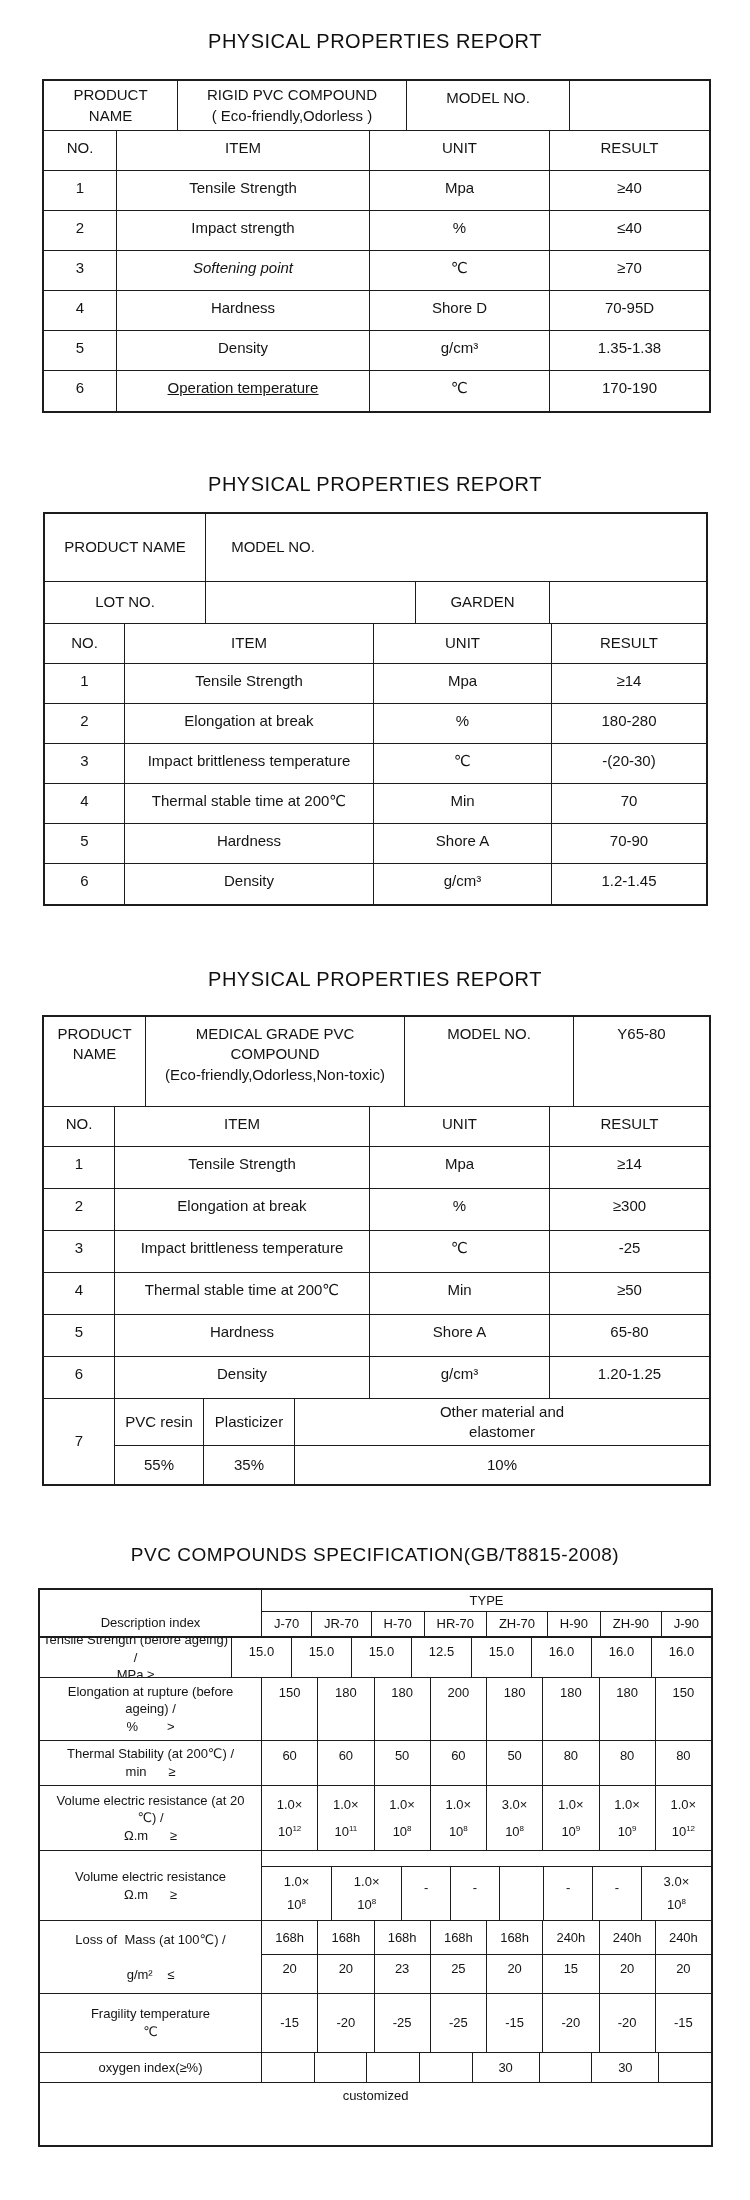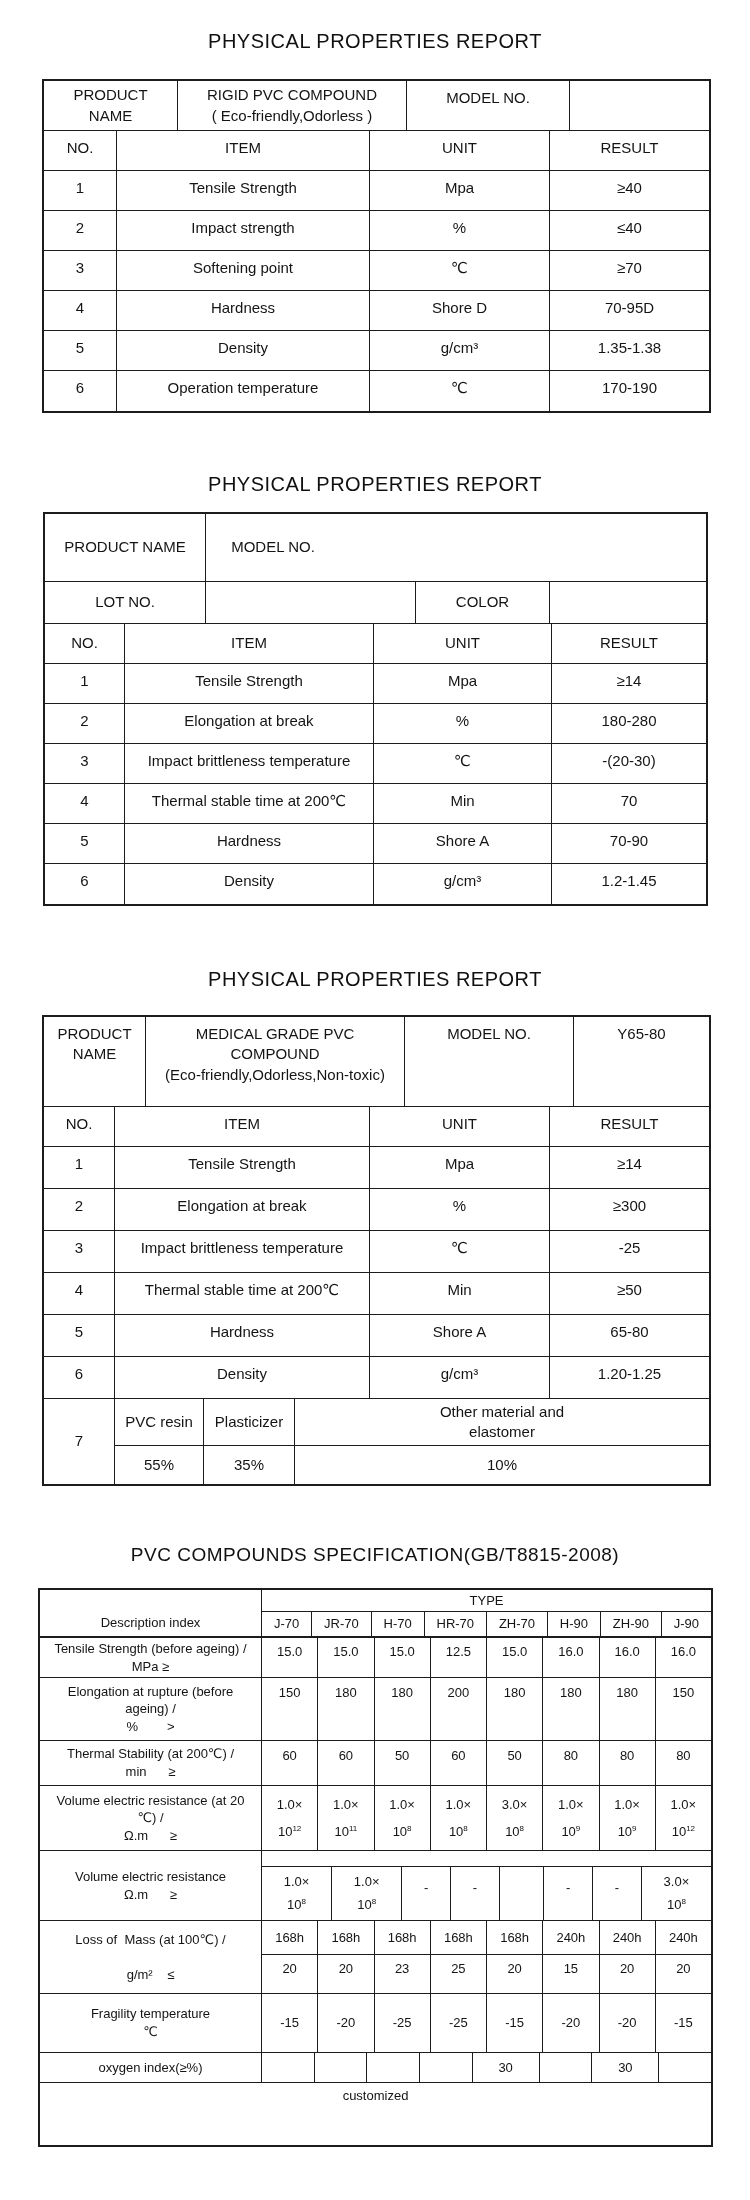--- a/index.html
+++ b/index.html
@@ -63,56 +63,56 @@
       <div class="c ta fx">≥40</div>
     </div>
     <div class="row" style="height:40px;">
       <div class="c ta" style="width:73px;">2</div>
       <div class="c ta" style="width:253px;">Impact strength</div>
       <div class="c ta" style="width:180px;">%</div>
       <div class="c ta fx">≤40</div>
     </div>
     <div class="row" style="height:40px;">
       <div class="c ta" style="width:73px;">3</div>
-      <div class="c ta" style="width:253px;">Softening point</div>
+      <div class="c ta" style="width:253px;font-style:italic;">Softening point</div>
       <div class="c ta" style="width:180px;">℃</div>
       <div class="c ta fx">≥70</div>
     </div>
     <div class="row" style="height:40px;">
       <div class="c ta" style="width:73px;">4</div>
       <div class="c ta" style="width:253px;">Hardness</div>
       <div class="c ta" style="width:180px;">Shore D</div>
       <div class="c ta fx">70-95D</div>
     </div>
     <div class="row" style="height:40px;">
       <div class="c ta" style="width:73px;">5</div>
       <div class="c ta" style="width:253px;">Density</div>
       <div class="c ta" style="width:180px;">g/cm³</div>
       <div class="c ta fx">1.35-1.38</div>
     </div>
     <div class="row" style="height:40px;">
       <div class="c ta" style="width:73px;">6</div>
-      <div class="c ta" style="width:253px;">Operation temperature</div>
+      <div class="c ta" style="width:253px;text-decoration:underline;">Operation temperature</div>
       <div class="c ta" style="width:180px;">℃</div>
       <div class="c ta fx">170-190</div>
     </div>
   </div>
 </div>
 
 <div class="sheet">
   <div class="ttl" style="padding-top:60px;">PHYSICAL PROPERTIES REPORT</div>
   <div class="tbl t13" style="width:665px; margin:16px 0 0 43px;">
     <div class="row" style="height:68px;">
       <div class="c" style="width:161px;">PRODUCT NAME</div>
       <div class="c" style="width:134px;">MODEL NO.</div>
     </div>
     <div class="row" style="height:42px;">
       <div class="c" style="width:161px;">LOT NO.</div>
       <div class="c" style="width:210px;"></div>
-      <div class="c" style="width:134px;">COLOR</div>
+      <div class="c" style="width:134px;">GARDEN</div>
       <div class="c fx"></div>
     </div>
     <div class="row" style="height:40px;">
       <div class="c" style="width:80px;">NO.</div>
       <div class="c" style="width:249px;">ITEM</div>
       <div class="c" style="width:178px;">UNIT</div>
       <div class="c fx">RESULT</div>
     </div>
     <div class="row" style="height:40px;">
       <div class="c ta" style="width:80px;">1</div>
@@ -243,21 +243,21 @@
           <div class="c fx">HR-70</div>
           <div class="c fx">ZH-70</div>
           <div class="c fx">H-90</div>
           <div class="c fx">ZH-90</div>
           <div class="c fx">J-90</div>
         </div>
       </div>
     </div>
 
     <div class="row" style="height:40px;">
-      <div class="c" style="width:222px;">Tensile Strength (before ageing) /
+      <div class="c" style="width:192px;">Tensile Strength (before ageing) /
 MPa ≥</div>
       <div class="c fx ta" style="padding-top:5px;">15.0</div>
       <div class="c fx ta" style="padding-top:5px;">15.0</div>
       <div class="c fx ta" style="padding-top:5px;">15.0</div>
       <div class="c fx ta" style="padding-top:5px;">12.5</div>
       <div class="c fx ta" style="padding-top:5px;">15.0</div>
       <div class="c fx ta" style="padding-top:5px;">16.0</div>
       <div class="c fx ta" style="padding-top:5px;">16.0</div>
       <div class="c fx ta" style="padding-top:5px;">16.0</div>
     </div>

